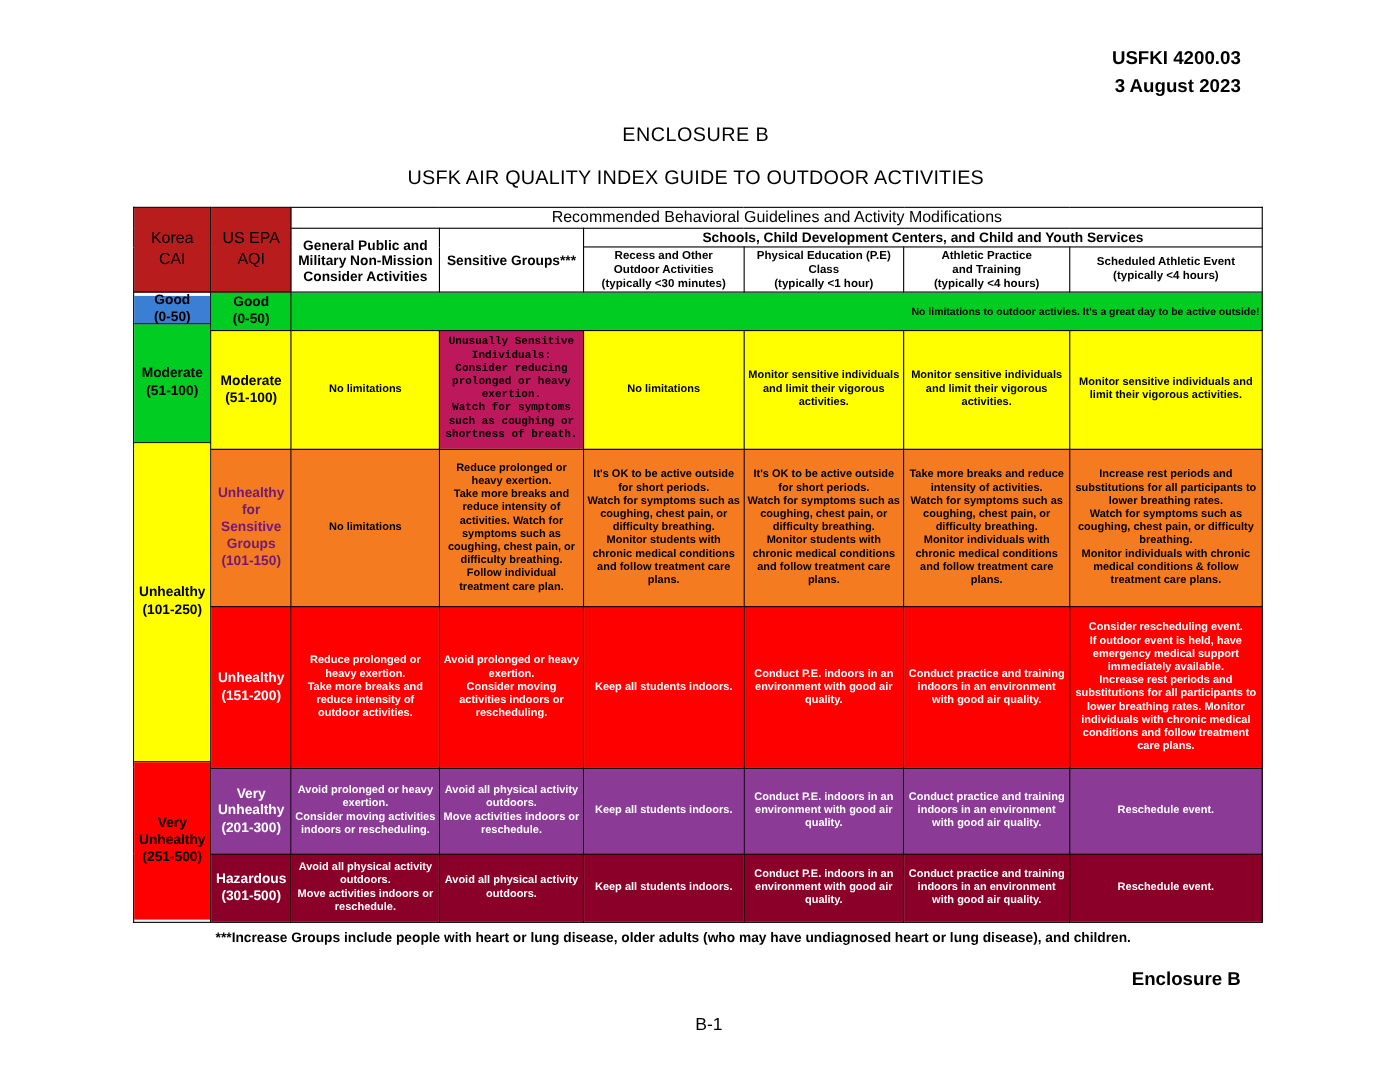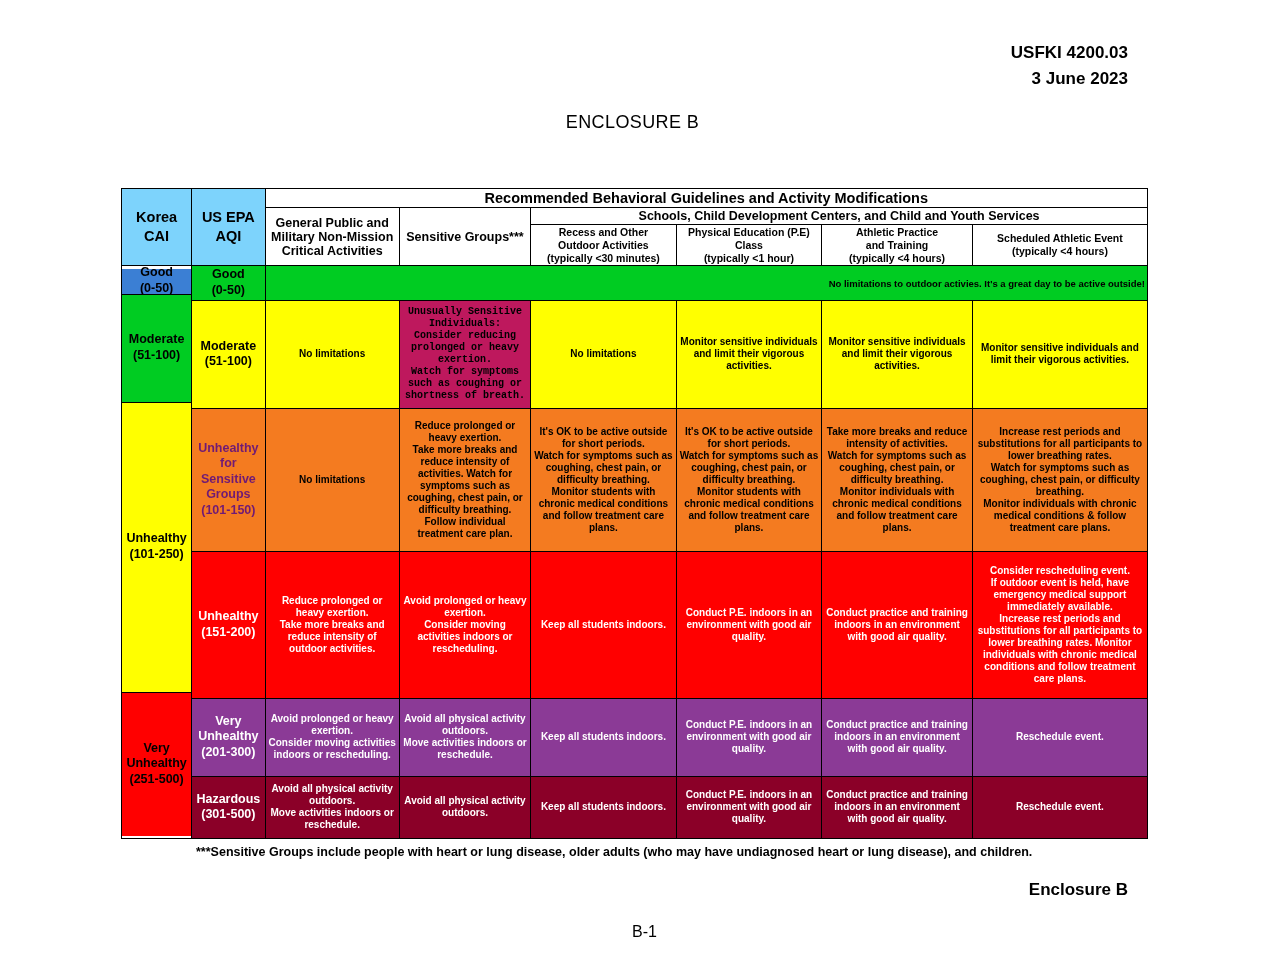--- a/index.html
+++ b/index.html
@@ -30,34 +30,34 @@
     width:1027px;
     background:#fff;
   }
   table.aqi td,table.aqi th{
     border:1px solid #000;
     vertical-align:middle;
     padding:1px 2px;
   }
   
   .h-main{
-    font-size:14.5px;font-weight:bold;text-align:center;
+    font-size:14.5px;font-weight:normal;text-align:center;
     background:#fff;
   }
   .h-sub{
     font-size:12.5px;font-weight:bold;text-align:center;
     background:#fff;
   }
   .h-small{
     font-size:10.5px;font-weight:bold;text-align:center;line-height:1.22;
     background:#fff;
   }
   .h-side{
-    font-size:14.5px;font-weight:bold;text-align:center;line-height:1.3;
-    background:#7dd3fc;
+    font-size:14.5px;font-weight:normal;text-align:center;line-height:1.3;
+    background:#b91c1c;
   }
   .cell{
     font-size:10px;font-weight:bold;text-align:center;line-height:1.2;
   }
   .cell-lbl{
     font-size:12.5px;font-weight:bold;text-align:center;line-height:1.25;
   }
   .cell-good{
     font-size:9.5px;font-weight:bold;text-align:right;
   }
@@ -83,25 +83,26 @@
   .page-foot{
     position:absolute;left:0;top:923px;width:1265px;
     text-align:center;font-size:16px;margin-left:12px;
   }
 </style>
 </head>
 <body>
 
 <div class="doc-header">
   <div>USFKI 4200.03</div>
-  <div>3 June 2023</div>
+  <div>3 August 2023</div>
 </div>
 
 <div class="title-block">
   <div class="title-1">ENCLOSURE B</div>
+  <div class="title-2">USFK AIR QUALITY INDEX GUIDE TO OUTDOOR ACTIVITIES</div>
 </div>
 
 <div class="table-wrap">
   <table class="aqi">
     <colgroup>
       <col style="width:69px">
       <col style="width:72px">
       <col style="width:132px">
       <col style="width:129px">
       <col style="width:143px">
@@ -109,21 +110,21 @@
       <col style="width:148px">
       <col style="width:172px">
     </colgroup>
     <tbody id="table-body">
         <tr>
           <td rowspan="3" class="h-side">Korea<br>CAI</td>
           <td rowspan="3" class="h-side">US EPA<br>AQI</td>
           <td colspan="6" class="h-main">Recommended Behavioral Guidelines and Activity Modifications</td>
         </tr>
         <tr>
-          <td rowspan="2" class="h-sub">General Public and Military Non-Mission Critical Activities</td>
+          <td rowspan="2" class="h-sub">General Public and Military Non-Mission Consider Activities</td>
           <td rowspan="2" class="h-sub">Sensitive Groups***</td>
           <td colspan="4" class="h-sub">Schools, Child Development Centers, and Child and Youth Services</td>
         </tr>
         <tr>
           <td class="h-small">Recess and Other<br>Outdoor Activities<br>(typically &lt;30 minutes)</td>
           <td class="h-small">Physical Education (P.E)<br>Class<br>(typically &lt;1 hour)</td>
           <td class="h-small">Athletic Practice<br>and Training<br>(typically &lt;4 hours)</td>
           <td class="h-small">Scheduled Athletic Event<br>(typically &lt;4 hours)</td>
         </tr>
         <tr style="height: 26px;">
@@ -188,15 +189,15 @@
           <td class="cell" style="background:#8b0028;color:#ffffff;">Avoid all physical activity outdoors.</td>
           <td class="cell" style="background:#8b0028;color:#ffffff;">Keep all students indoors.</td>
           <td class="cell" style="background:#8b0028;color:#ffffff;">Conduct P.E. indoors in an environment with good air quality.</td>
           <td class="cell" style="background:#8b0028;color:#ffffff;">Conduct practice and training  indoors in an environment with good air quality.</td>
           <td class="cell" style="background:#8b0028;color:#ffffff;">Reschedule event.</td>
         </tr>
       </tbody>
   </table>
 </div>
 
-<div class="footnote">***Sensitive Groups include people with heart or lung disease, older adults (who may have undiagnosed heart or lung disease), and children.</div>
+<div class="footnote">***Increase Groups include people with heart or lung disease, older adults (who may have undiagnosed heart or lung disease), and children.</div>
 <div class="encl-foot">Enclosure B</div>
 <div class="page-foot">B-1</div>
 
 </body></html>

